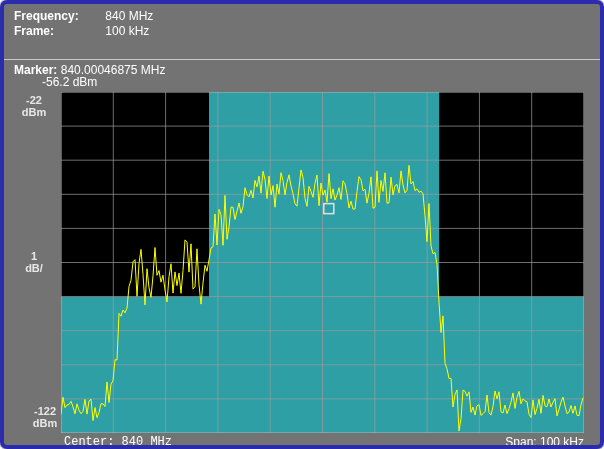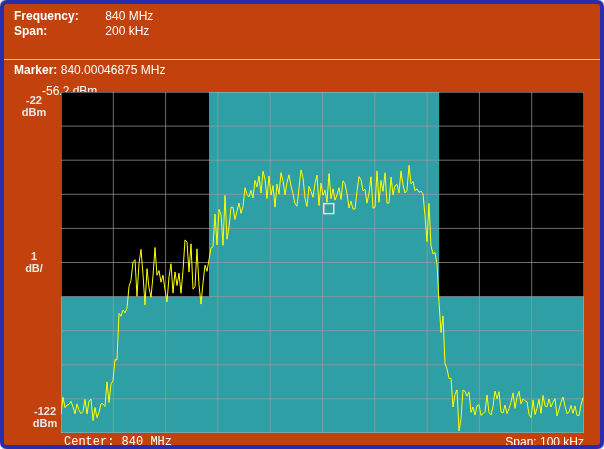--- a/index.html
+++ b/index.html
@@ -1,51 +1,51 @@
 <!DOCTYPE html>
 <html><head>
 <meta charset="utf-8">
 <style>
   html,body{margin:0;padding:0;background:#ffffff;}
   .screen{
     position:relative;width:604px;height:449px;box-sizing:border-box;
-    background:#c2410c;border:4px solid #2b2bad;border-radius:7px;overflow:hidden;
+    background:#737373;border:4px solid #2b2bad;border-radius:7px;overflow:hidden;
     font-family:"Liberation Sans",sans-serif;color:#fff;
     box-shadow:0 0 0 1px #bfbfbf;
   }
   .row{white-space:nowrap;font-size:12px;line-height:15px;}
   .lbl{font-weight:bold;}
   .hdr-left{position:absolute;left:10px;top:5px;}
   .hdr-left .lbl{display:inline-block;width:88px;}
   .hdr-right{position:absolute;left:312px;top:5px;}
   .hdr-right .lbl{display:inline-block;width:104px;}
   .sep{position:absolute;left:0;right:0;top:55px;height:1px;background:#c8c8c8;}
   .marker-line{position:absolute;left:10px;top:59px;font-size:12px;white-space:nowrap;}
-  .marker-level{position:absolute;left:38px;top:80px;font-size:12px;}
+  .marker-level{position:absolute;left:38px;top:71px;font-size:12px;}
   .plot{position:absolute;left:57px;top:88px;width:523px;height:341px;}
   .axis{position:absolute;font-size:11px;font-weight:bold;text-align:center;width:40px;line-height:12px;color:#e8e8e8;}
   .axis-ref{left:10px;top:90px;}
   .axis-scale{left:10px;top:246px;}
   .axis-bottom{left:21px;top:401px;}
   .footer-center{position:absolute;left:60px;top:431px;font-size:12px;font-family:Liberation Mono, monospace;}
   .footer-span{position:absolute;right:16px;top:431px;font-size:12px;}
 </style>
 </head>
 <body>
 
 <div class="screen">
 
   <div class="hdr-left">
     <div class="row">
       <span class="lbl">Frequency:</span>
       <span>840 MHz</span>
     </div>
     <div class="row">
-      <span class="lbl">Span:</span>
-      <span>200 kHz</span>
+      <span class="lbl">Frame:</span>
+      <span>100 kHz</span>
     </div>
   </div>
 
 
   <div class="sep"></div>
 
   <div class="marker-line">
     <span class="lbl">Marker:</span>
     <span>840.00046875 MHz</span>
   </div>

